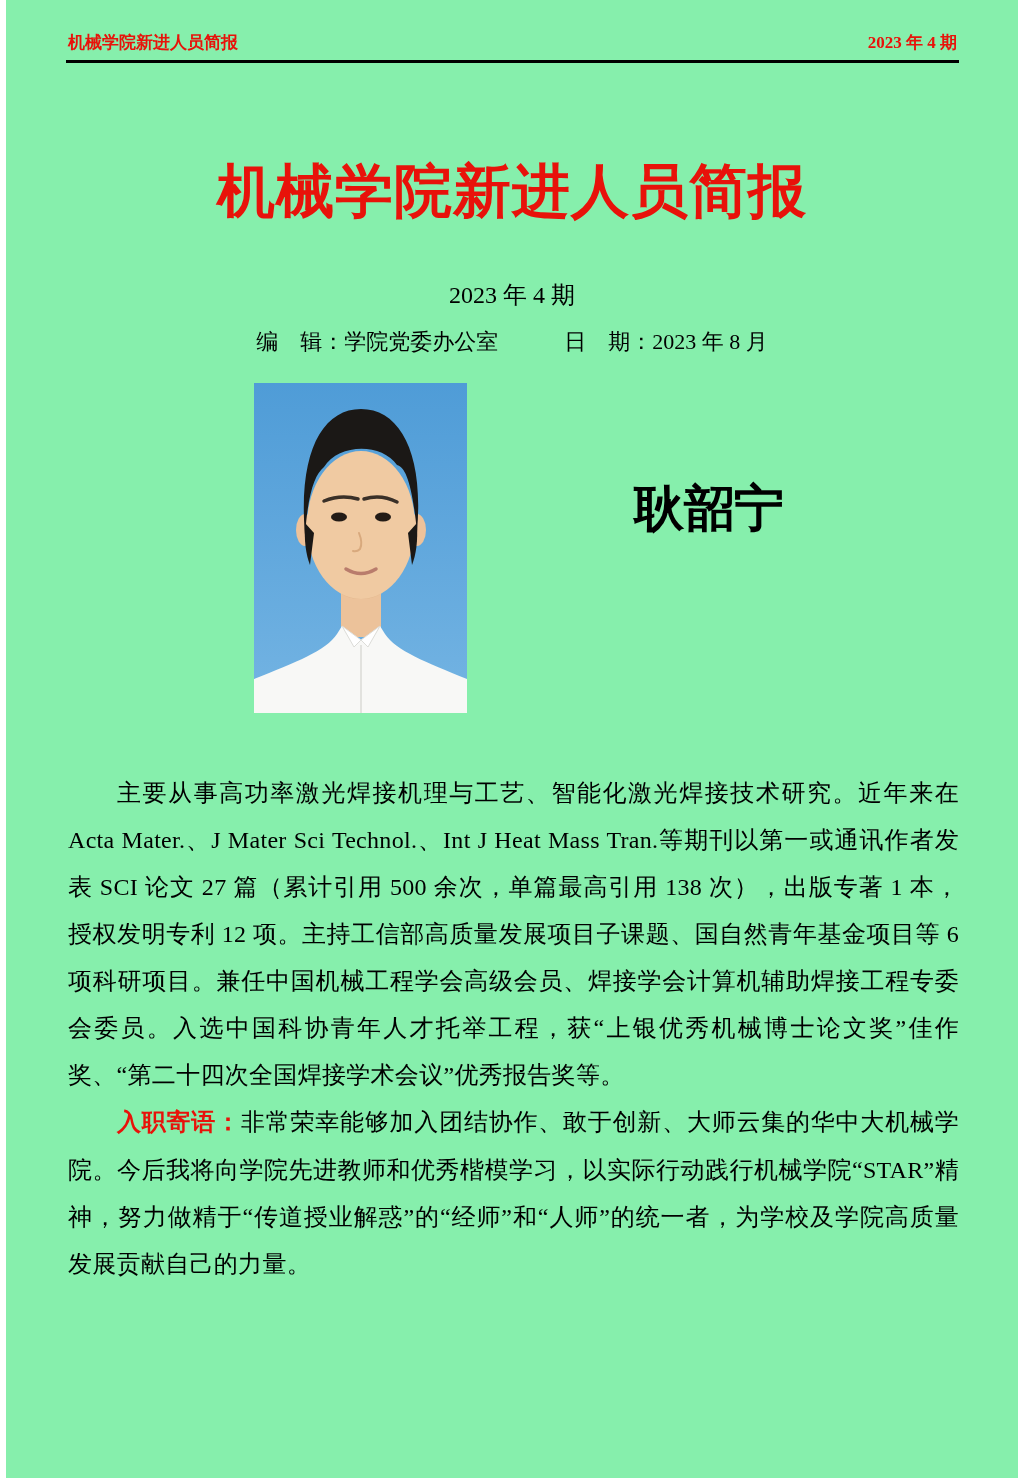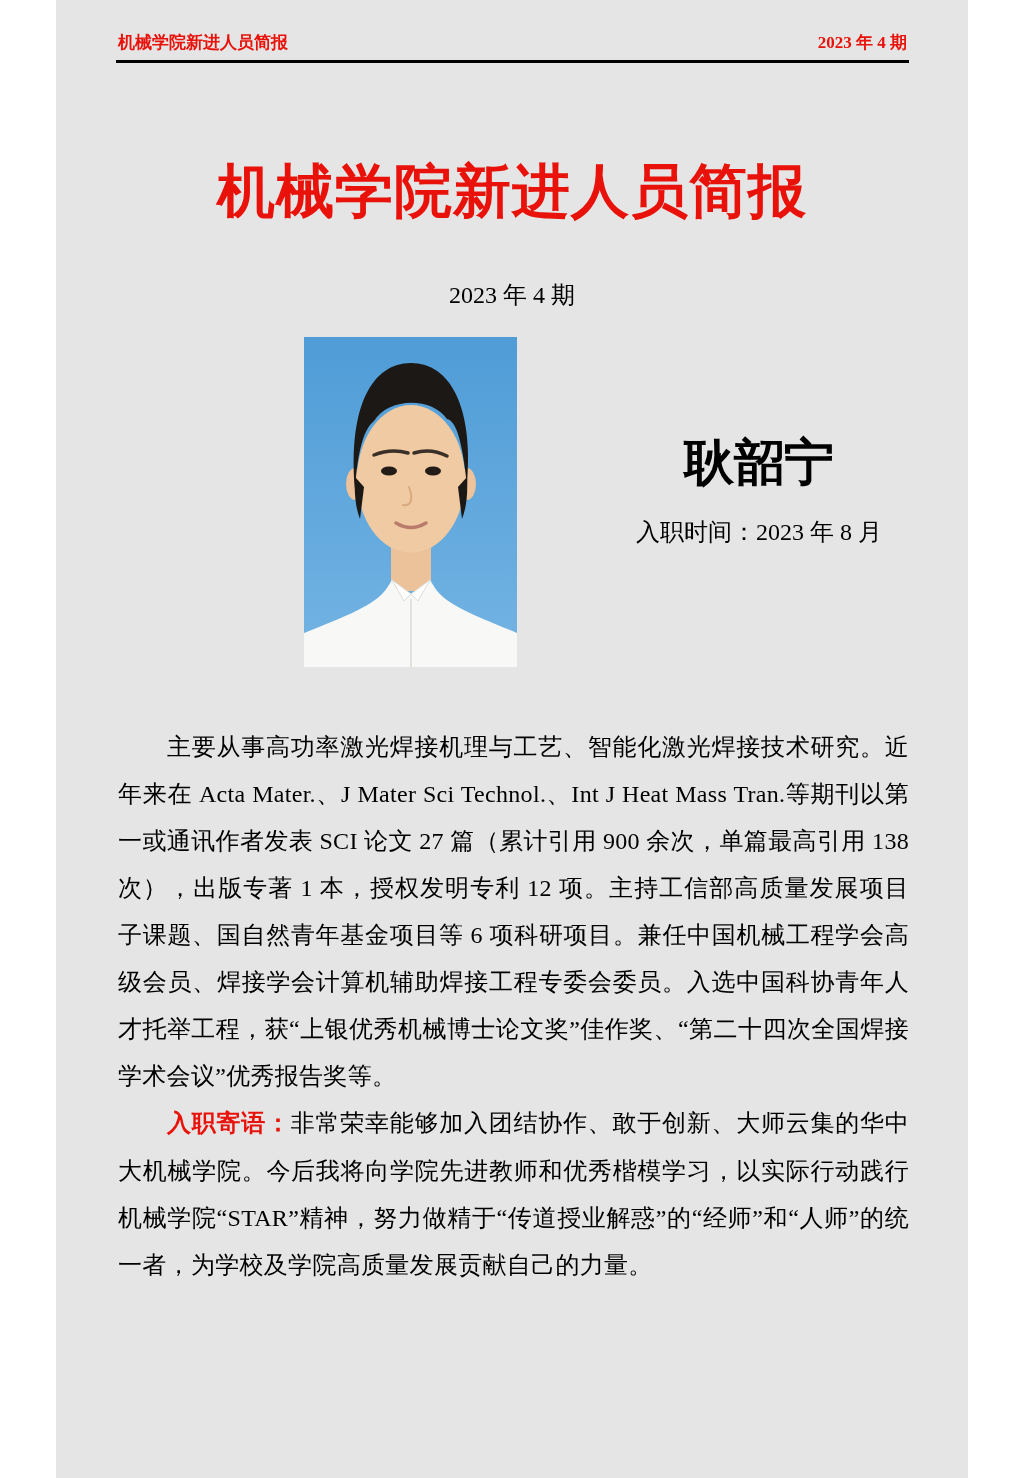--- a/index.html
+++ b/index.html
@@ -1,22 +1,22 @@
 <!DOCTYPE html>
 <html style="--accent: #e8120a;"><head>
 <meta charset="utf-8">
 <style>
   * { box-sizing: border-box; margin: 0; padding: 0; }
   html, body { background: #ffffff; }
   .page {
     position: relative;
-    width: 912px;
+    width: 1012px;
     height: 1478px;
     margin: 0 auto;
-    background: #e5e5e5;
+    background: #86efac;
     overflow: hidden;
     color: #000;
     font-family: "Liberation Serif", "DejaVu Serif", serif;
   }
   .header {
     display: flex;
     justify-content: space-between;
     align-items: flex-end;
     margin: 0 59px 0 60px;
     padding: 33px 2px 7px 2px;
@@ -100,20 +100,28 @@
 
   <div class="header">
     <span class="hdr-text">机械学院新进人员简报</span>
     <span class="hdr-text">2023 年 4 期</span>
   </div>
 
   <h1 class="title">机械学院新进人员简报</h1>
 
   <div class="issue">2023 年 4 期</div>
 
+  <div class="meta-row">
+    <span>
+      <span>编　辑：</span><span>学院党委办公室</span>
+    </span>
+    <span>
+      <span>日　期：</span><span>2023 年 8 月</span>
+    </span>
+  </div>
 
   <div class="profile">
     <div class="photo-frame">
       <svg width="213" height="330" viewBox="0 0 213 330" xmlns="http://www.w3.org/2000/svg">
         <defs>
           <linearGradient id="bgGrad" x1="0" y1="0" x2="0" y2="1">
             <stop offset="0" stop-color="#4f9cd7"></stop>
             <stop offset="1" stop-color="#74b4e3"></stop>
           </linearGradient>
         </defs>
@@ -142,25 +150,22 @@
         <ellipse cx="85" cy="134" rx="8" ry="4.5" fill="#231b16"></ellipse>
         <ellipse cx="129" cy="134" rx="8" ry="4.5" fill="#231b16"></ellipse>
 
         <path d="M105,150 q4,10 1,16 q-3,3 -7,2" stroke="#d8a97d" stroke-width="2" fill="none" stroke-linecap="round"></path>
 
         <path d="M92,186 q15,9 30,0" stroke="#b97c6c" stroke-width="3.5" fill="none" stroke-linecap="round"></path>
       </svg>
     </div>
     <div class="profile-info">
       <div class="person-name">耿韶宁</div>
-      <div class="join-line">
-        <span>入职时间：</span><span>2023 年 8 月</span>
-      </div>
     </div>
   </div>
 
   <div class="body-text">
-    <p>主要从事高功率激光焊接机理与工艺、智能化激光焊接技术研究。近年来在 Acta Mater.、J Mater Sci Technol.、Int J Heat Mass Tran.等期刊以第一或通讯作者发表 SCI 论文 27 篇（累计引用 900 余次，单篇最高引用 138 次），出版专著 1 本，授权发明专利 12 项。主持工信部高质量发展项目子课题、国自然青年基金项目等 6 项科研项目。兼任中国机械工程学会高级会员、焊接学会计算机辅助焊接工程专委会委员。入选中国科协青年人才托举工程，获“上银优秀机械博士论文奖”佳作奖、“第二十四次全国焊接学术会议”优秀报告奖等。</p>
+    <p>主要从事高功率激光焊接机理与工艺、智能化激光焊接技术研究。近年来在 Acta Mater.、J Mater Sci Technol.、Int J Heat Mass Tran.等期刊以第一或通讯作者发表 SCI 论文 27 篇（累计引用 500 余次，单篇最高引用 138 次），出版专著 1 本，授权发明专利 12 项。主持工信部高质量发展项目子课题、国自然青年基金项目等 6 项科研项目。兼任中国机械工程学会高级会员、焊接学会计算机辅助焊接工程专委会委员。入选中国科协青年人才托举工程，获“上银优秀机械博士论文奖”佳作奖、“第二十四次全国焊接学术会议”优秀报告奖等。</p>
     <p><span class="red-label">入职寄语：</span><span>非常荣幸能够加入团结协作、敢于创新、大师云集的华中大机械学院。今后我将向学院先进教师和优秀楷模学习，以实际行动践行机械学院“STAR”精神，努力做精于“传道授业解惑”的“经师”和“人师”的统一者，为学校及学院高质量发展贡献自己的力量。</span></p>
 
   </div>
 
 </div>
 
 </body></html>

